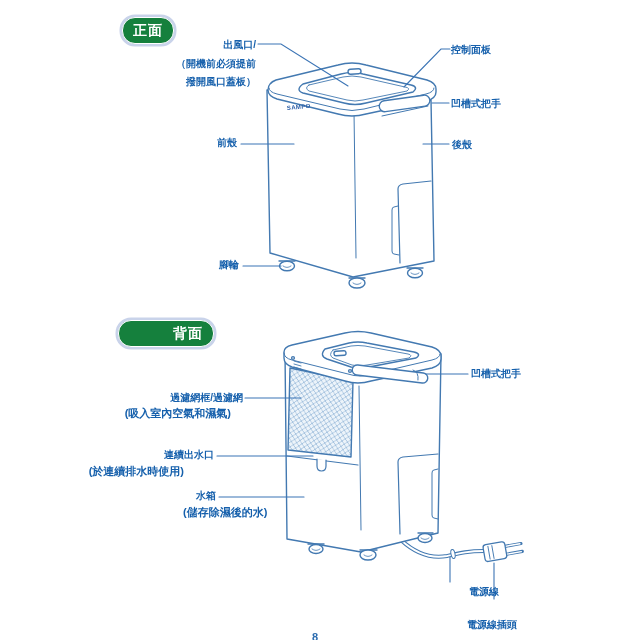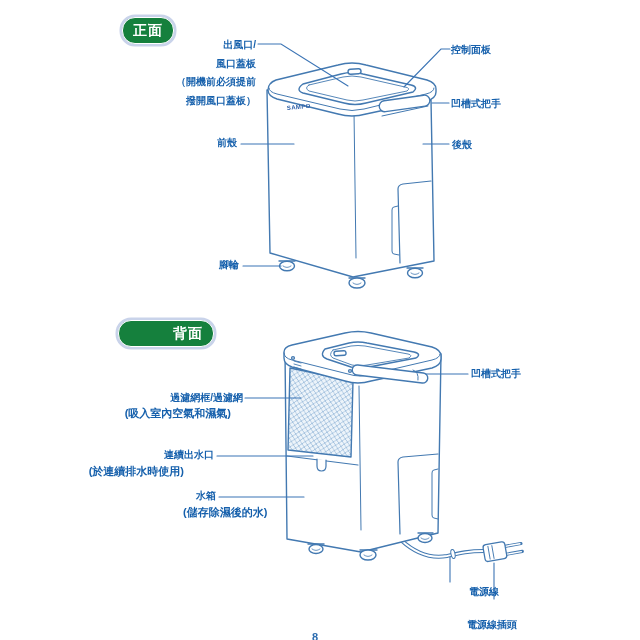--- a/index.html
+++ b/index.html
@@ -147,21 +147,20 @@
       <path d="M219,497 L304,497"></path>
       <path d="M450,557 L450,582"></path>
       <path d="M494,563 L494,599"></path>
     </g>
   </svg>
 
   <div class="badge" style="left:122px;top:17px;">正面</div>
 
   <div class="lbl right" style="right:384px;top:36px;">
     <div>出風口/</div>
-    <div>風口蓋板</div>
     <div>（開機前必須提前</div>
     <div>撥開風口蓋板）</div>
   </div>
 
   <div class="lbl" style="left:451px;top:41px;">控制面板</div>
   <div class="lbl" style="left:451px;top:95px;">凹槽式把手</div>
   <div class="lbl" style="left:452px;top:136px;">後殼</div>
   <div class="lbl right" style="right:403px;top:134px;">前殼</div>
   <div class="lbl right" style="right:401px;top:256px;">腳輪</div>
 

